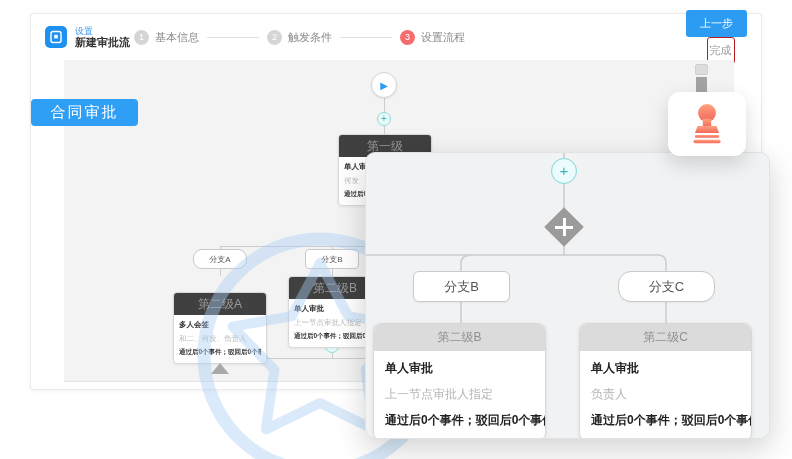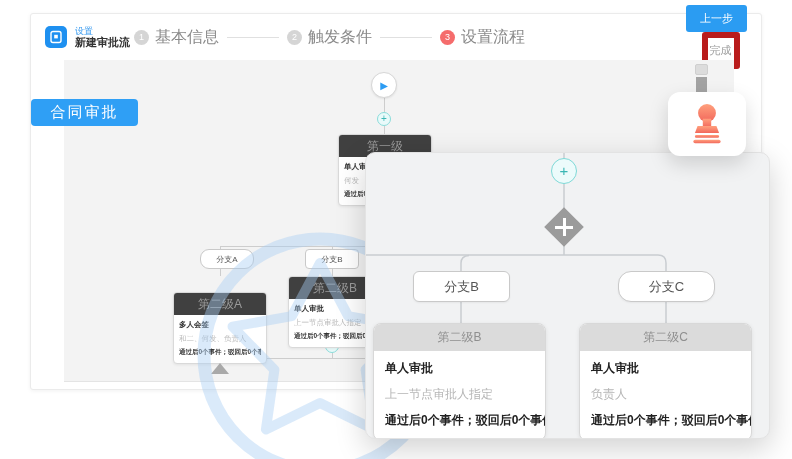--- a/index.html
+++ b/index.html
@@ -15,26 +15,26 @@
   .app-badge { width:22px; height:22px; border-radius:5px; background:#1e90f0;
     display:flex; align-items:center; justify-content:center; flex:0 0 auto; }
   .app-titles { margin-left:8px; line-height:1.15; }
   .app-cat { font-size:9px; color:#3b9cf0; }
   .app-title { font-size:11px; color:#333; font-weight:bold; }
   .steps { position:absolute; left:103px; top:0; height:46px; display:flex; align-items:center; }
   .step { display:flex; align-items:center; }
   .step-dot { width:15px; height:15px; border-radius:50%; background:#d5d5d5; color:#fff;
     font-size:9px; display:flex; align-items:center; justify-content:center; }
   .step.active .step-dot { background:#f56c6c; }
-  .step-label { font-size:16px; color:#8a8a8a; margin-left:6px; white-space:nowrap; }
+  .step-label { font-size:11px; color:#8a8a8a; margin-left:6px; white-space:nowrap; }
   .step-line { width:52px; height:1px; background:#e0e0e0; margin:0 8px; }
   .hdr-btns { margin-left:auto; display:flex; align-items:center;flex-direction:column; }
   .btn-primary { background:#2b9cf2; color:#fff; border:none; border-radius:3px;
     font-size:11px; padding:6px 14px; cursor:pointer; font-family:inherit; }
-  .btn-plain { background:#fff; color:#999; border:6px solid #b91c1c; border-radius:3px;
+  .btn-plain { background:#fff; color:#999; border:1px solid #b91c1c; border-radius:3px;
     font-size:11px; padding:5px 2px; margin-left:8px; cursor:pointer; font-family:inherit; }
 
   
   .canvas { position:absolute; left:33px; top:46px; width:670px; height:322px;
     background:#f3f3f3; border-bottom:1px solid #e4e4e4; overflow:hidden; }
   .vl { position:absolute; width:1px; background:#cdcdcd; }
   .hl { position:absolute; height:1px; background:#cdcdcd; }
   .play-node { position:absolute; left:307px; top:12px; width:26px; height:26px; border-radius:50%;
     background:#fff; border:1px solid #d6d6d6; box-shadow:0 1px 2px rgba(0,0,0,.08);
     display:flex; align-items:center; justify-content:center; color:#2c9cf3; font-size:10px; }
@@ -166,21 +166,21 @@
 
       <div class="node-card" style="left:274px;top:74px;">
         <div class="nc-head">第一级</div>
         <div class="nc-body">
           <div class="nc-type">单人审批</div>
           <div class="nc-assignee">何发</div>
           <div class="nc-events">通过后0个事件</div>
         </div>
       </div>
 
-      <div class="branch-node" style="left:136px;top:189px;border-radius:9px;">
+      <div class="branch-node" style="left:129px;top:189px;border-radius:9px;">
         <span>分支A</span>
         </div>
       <div class="branch-node" style="left:241px;top:189px;">
         <span>分支B</span>
         </div>
 
       <div class="node-card" style="left:109px;top:232px;">
         <div class="nc-head">第二级A</div>
         <div class="nc-body">
           <div class="nc-type">多人会签</div>

